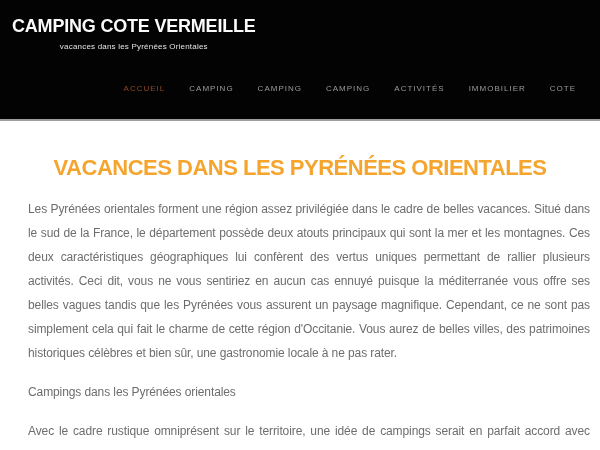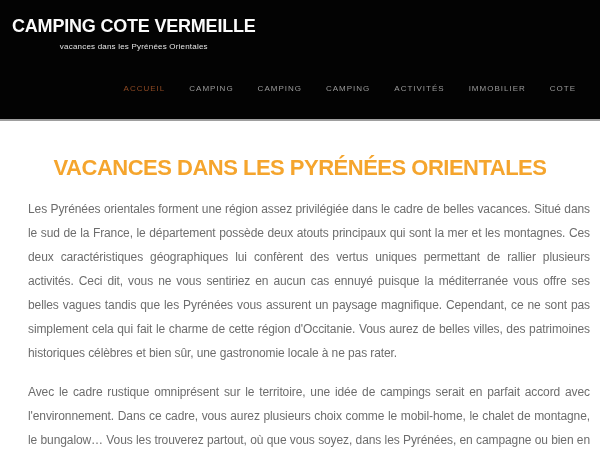--- a/index.html
+++ b/index.html
@@ -127,16 +127,17 @@
       </li>
     </ul>
   </nav>
 </header>
 
 <main class="content">
   <h1 class="page-title">VACANCES DANS LES PYRÉNÉES ORIENTALES</h1>
 
   <p class="body-text">Les Pyrénées orientales forment une région assez privilégiée dans le cadre de belles vacances. Situé dans le sud de la France, le département possède deux atouts principaux qui sont la mer et les montagnes. Ces deux caractéristiques géographiques lui confèrent des vertus uniques permettant de rallier plusieurs activités. Ceci dit, vous ne vous sentiriez en aucun cas ennuyé puisque la méditerranée vous offre ses belles vagues tandis que les Pyrénées vous assurent un paysage magnifique. Cependant, ce ne sont pas simplement cela qui fait le charme de cette région d'Occitanie. Vous aurez de belles villes, des patrimoines historiques célèbres et bien sûr, une gastronomie locale à ne pas rater.</p>
 
+  <p class="body-text sub-line">Campings dans les Pyrénées orientales</p>
 
   <p class="body-text">Avec le cadre rustique omniprésent sur le territoire, une idée de campings serait en parfait accord avec l'environnement. Dans ce cadre, vous aurez plusieurs choix comme le mobil-home, le chalet de montagne, le bungalow… Vous les trouverez partout, où que vous soyez, dans les Pyrénées, en campagne ou bien en bord de mer. Il est aisé de trouver un endroit de charme qui vous enchantera en Pyrénées orientales. On dit souvent que la mer détend et que les montagnes apaisent l'esprit. La convivialité vécue dans les logements en campings vous assurera des vacances magiques et inoubliables en famille. Après tout, si vous décidez d'opter pour un camping, c'est que vous voulez renouer des liens avec vos proches. Soyez alors sans crainte, l'Occitanie est votre lieu de prédilection.</p>
 
 </main>
 
 </body></html>

